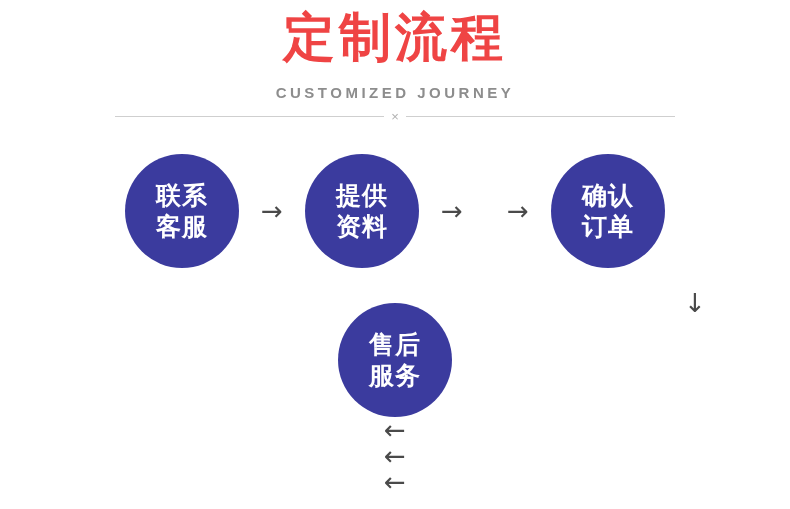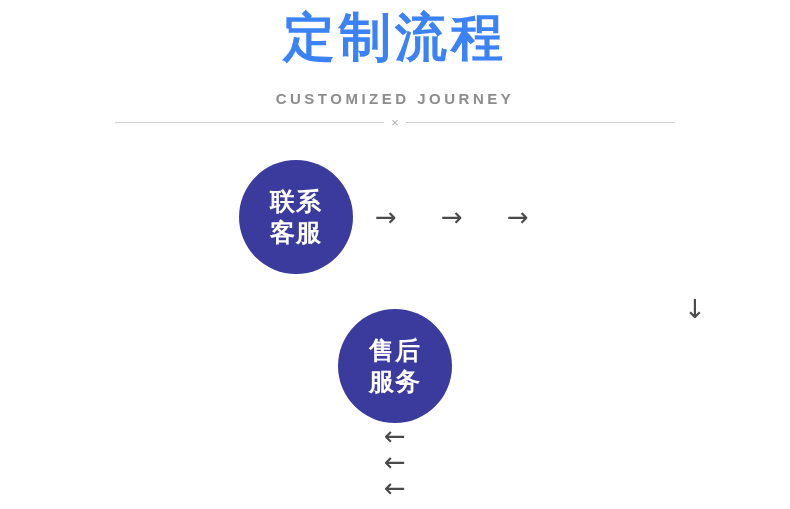--- a/index.html
+++ b/index.html
@@ -22,25 +22,25 @@
   
   .header {
     padding-top: 8px;
     text-align: center;
   }
   .title-cn {
     font-family: "Liberation Sans", sans-serif;
     font-weight: bold;
     font-size: 52px;
     letter-spacing: 4px;
-    color: #3b82f6;
+    color: #ef4444;
     line-height: 1.15;
   }
   .title-en {
-    margin-top: 22px;
+    margin-top: 16px;
     font-size: 15px;
     letter-spacing: 3.5px;
     color: #8d8d8d;
     font-weight: bold;
   }
   .divider {
     position: relative;
     margin: 14px auto 0 auto;
     width: 560px;
     height: 18px;
@@ -138,22 +138,30 @@
   </div>
 
   <div class="flow">
 
     <div class="row row-1">
       <div class="node">
         <span class="ln">联系</span>
         <span class="ln">客服</span>
       </div>
       <div class="arrow">→</div>
+      <div class="node">
+        <span class="ln">提供</span>
+        <span class="ln">资料</span>
+      </div>
       <div class="arrow">→</div>
       <div class="arrow">→</div>
+      <div class="node">
+        <span class="ln">确认</span>
+        <span class="ln">订单</span>
+      </div>
     </div>
 
     <div class="arrow-down">↓</div>
 
     <div class="row row-2">
       <div class="node">
         <span class="ln">售后</span>
         <span class="ln">服务</span>
       </div>
       <div class="arrow">←</div>

